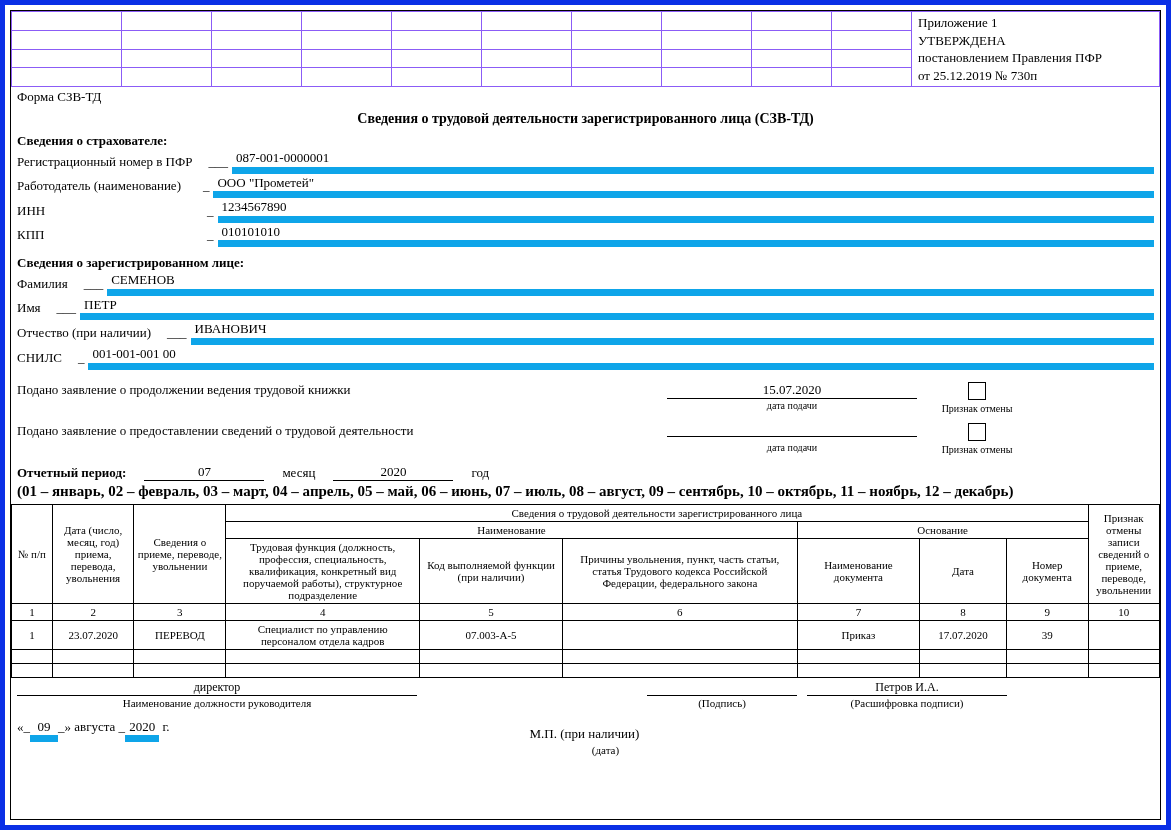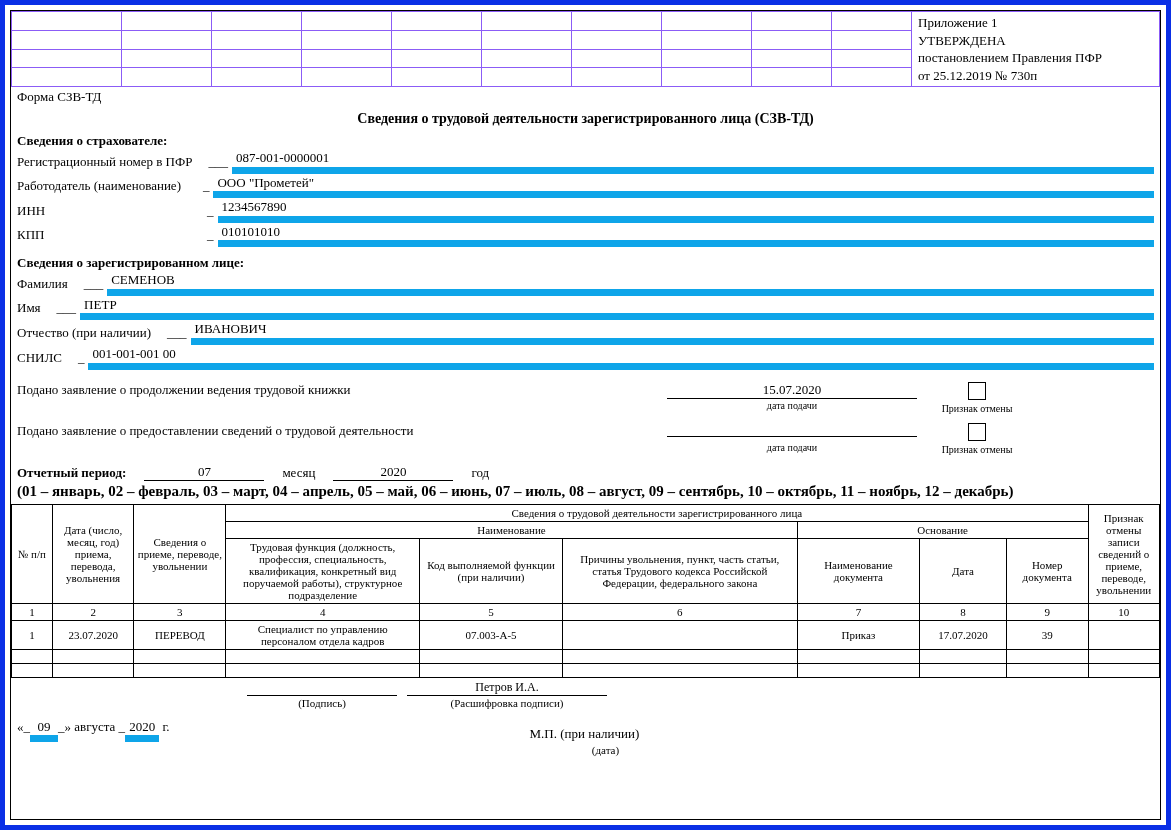--- a/index.html
+++ b/index.html
@@ -382,20 +382,24 @@
             <td></td>
             <td></td>
             <td></td>
             <td></td>
             <td></td>
           </tr>
     </tbody>
       </table>
 
     <div class="sigrow">
+      <div class="sigcell" style="width:400px">
+        <span class="sv">директор</span>
+        <span class="sc">Наименование должности руководителя</span>
+      </div>
       <div style="width:230px"></div>
       <div class="sigcell" style="width:150px">
         <span class="sv">&nbsp;</span>
         <span class="sc">(Подпись)</span>
       </div>
       <div style="width:10px"></div>
       <div class="sigcell" style="width:200px">
         <span class="sv">Петров И.А.</span>
         <span class="sc">(Расшифровка подписи)</span>
       </div>

